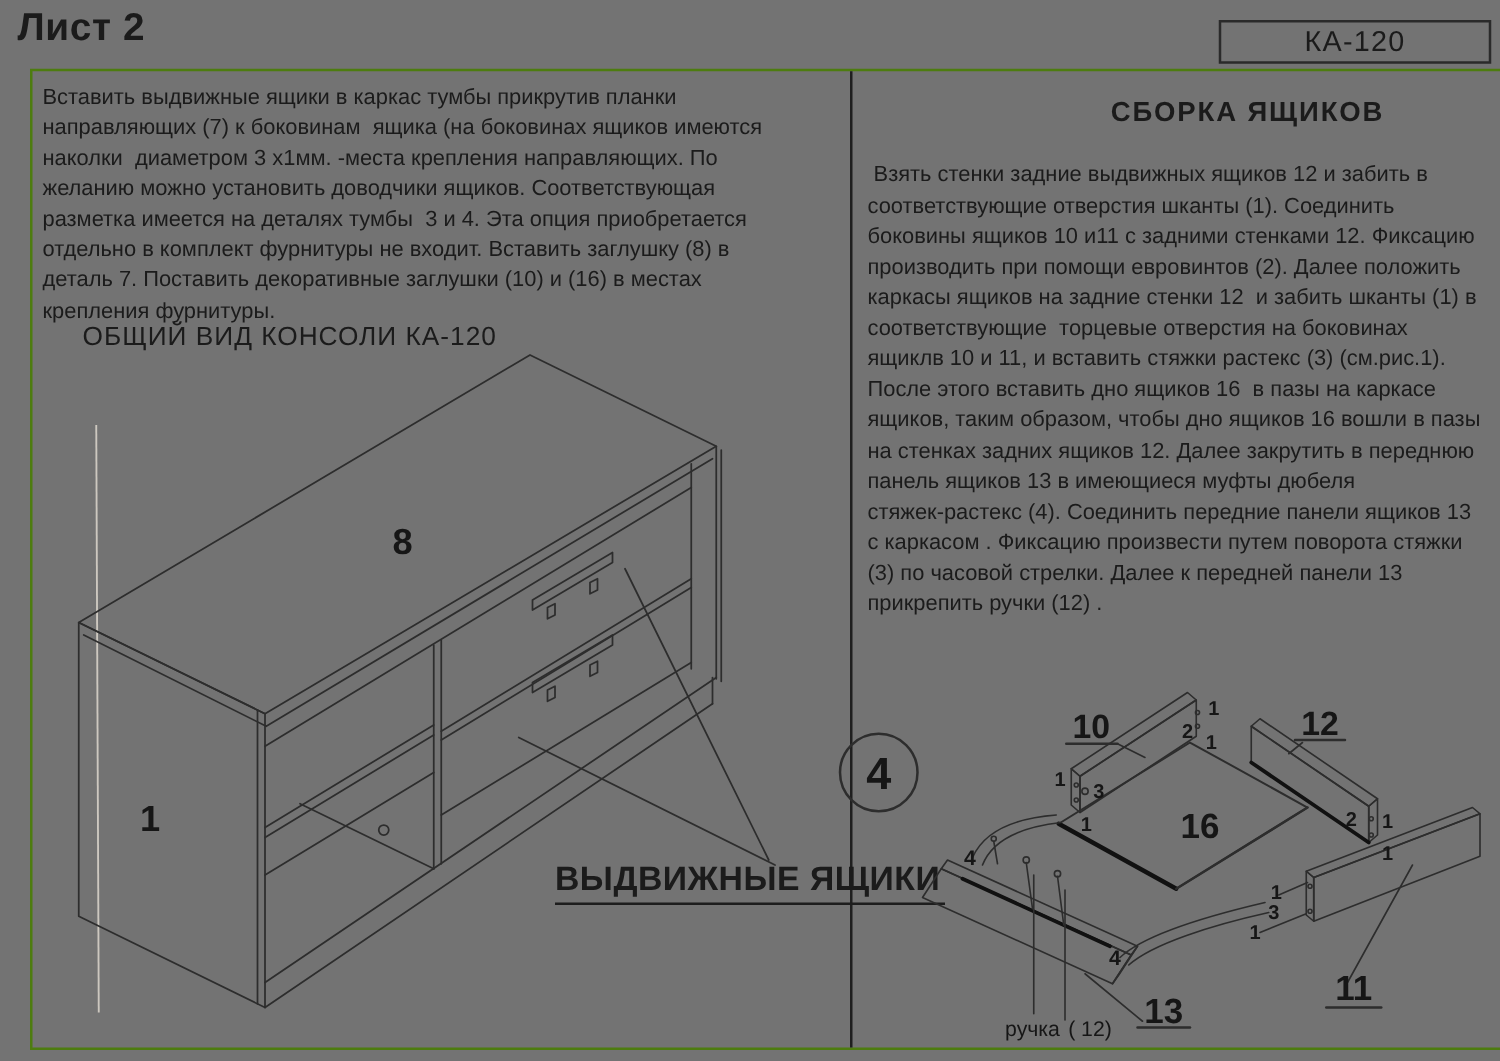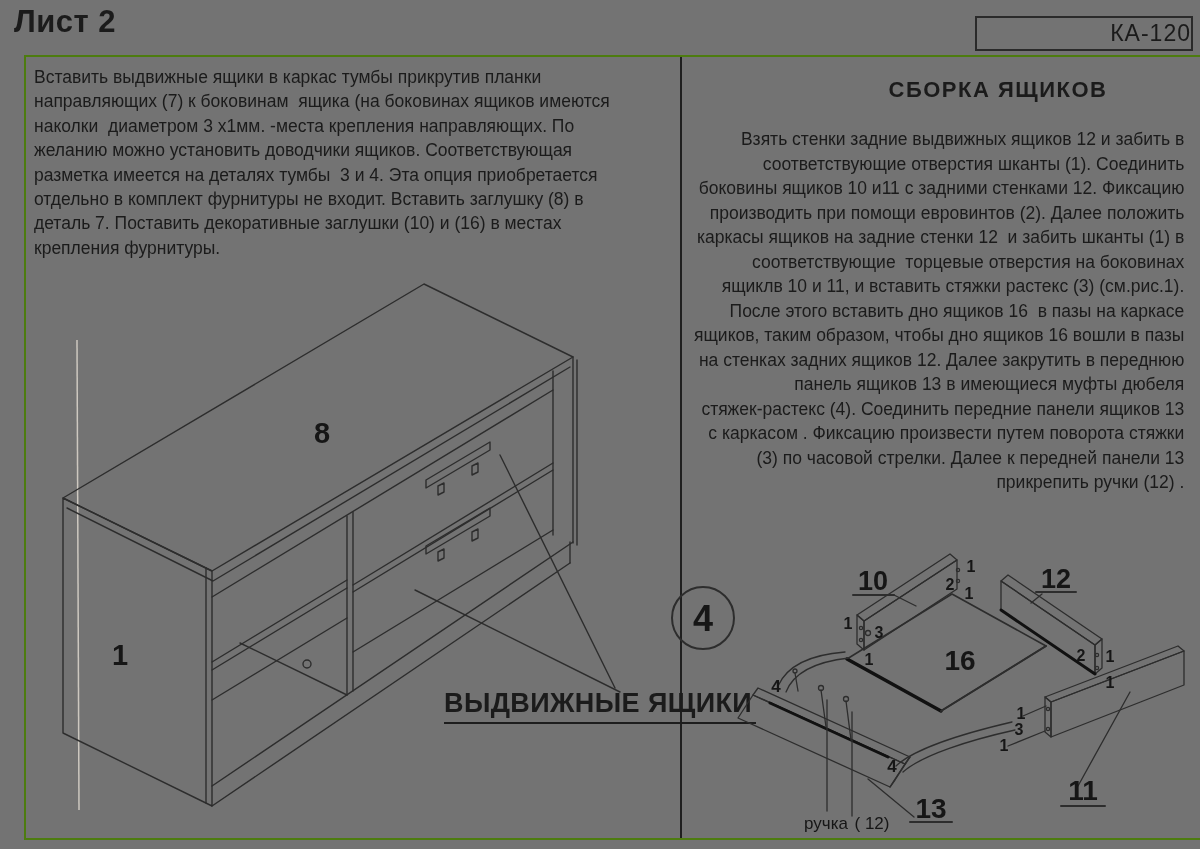--- a/index.html
+++ b/index.html
@@ -1,25 +1,25 @@
 <!DOCTYPE html>
 <html><head>
 <meta charset="utf-8">
 <style>
   html,body{margin:0;padding:0;background:#e8e4dc;}
   #sheet{position:relative;width:1200px;height:849px;background:#737373;overflow:hidden;
          font-family:"Liberation Sans","DejaVu Sans",sans-serif;color:#1b1b1b;}
   .title{position:absolute;left:14px;top:4px;font-size:31px;font-weight:700;letter-spacing:.5px;}
   .model-box{position:absolute;left:975px;top:16px;width:214px;height:31px;border:2px solid #2a2a2a;
-             display:flex;align-items:center;justify-content:flex-end;font-size:23px;letter-spacing:1px;}
+             display:flex;align-items:center;justify-content:center;font-size:23px;letter-spacing:1px;}
   .main-frame{position:absolute;left:24px;top:55px;width:1180px;height:781px;border:2px solid #4d7c0f;}
   .divider{position:absolute;left:654px;top:0;width:2px;height:100%;background:#1f1f1f;}
   .para{position:absolute;font-size:17.5px;line-height:24.4px;white-space:pre;}
   .para-left{left:8px;top:8px;}
-  .para-right{left:668px;top:70px;line-height:24.5px;text-align:right;}
+  .para-right{left:668px;top:70px;line-height:24.5px;}
   .left-heading{position:absolute;left:40px;top:201px;font-size:21px;letter-spacing:.8px;}
   .right-heading{position:absolute;left:654px;top:20px;width:636px;text-align:center;
                  font-size:22px;font-weight:600;letter-spacing:1.5px;}
   .drawers-label{position:absolute;left:418px;top:631px;font-size:27px;font-weight:700;
                  letter-spacing:.4px;border-bottom:2px solid #1d1d1d;padding:0 4px 3px 0;}
   #art{position:absolute;left:0;top:0;pointer-events:none;}
   #art text{font-family:"Liberation Sans","DejaVu Sans",sans-serif;fill:#161616;}
 </style>
 </head>
 <body>
@@ -30,20 +30,21 @@
 
   <div class="model-box">
     <span>КА-120</span>
   </div>
 
   <div class="main-frame">
     <div class="divider"></div>
 
     <div class="para para-left"><div>Вставить выдвижные ящики в каркас тумбы прикрутив планки</div><div>направляющих (7) к боковинам  ящика (на боковинах ящиков имеются</div><div>наколки  диаметром 3 х1мм. -места крепления направляющих. По</div><div>желанию можно установить доводчики ящиков. Соответствующая</div><div>разметка имеется на деталях тумбы  3 и 4. Эта опция приобретается</div><div>отдельно в комплект фурнитуры не входит. Вставить заглушку (8) в</div><div>деталь 7. Поставить декоративные заглушки (10) и (16) в местах</div><div>крепления фурнитуры.</div></div>
 
+    <div class="left-heading">ОБЩИЙ ВИД КОНСОЛИ КА-120</div>
 
     <div class="right-heading">СБОРКА ЯЩИКОВ</div>
 
     <div class="para para-right"><div> Взять стенки задние выдвижных ящиков 12 и забить в</div><div>соответствующие отверстия шканты (1). Соединить</div><div>боковины ящиков 10 и11 с задними стенками 12. Фиксацию</div><div>производить при помощи евровинтов (2). Далее положить</div><div>каркасы ящиков на задние стенки 12  и забить шканты (1) в</div><div>соответствующие  торцевые отверстия на боковинах</div><div>ящиклв 10 и 11, и вставить стяжки растекс (3) (см.рис.1).</div><div>После этого вставить дно ящиков 16  в пазы на каркасе</div><div>ящиков, таким образом, чтобы дно ящиков 16 вошли в пазы</div><div>на стенках задних ящиков 12. Далее закрутить в переднюю</div><div>панель ящиков 13 в имеющиеся муфты дюбеля</div><div>стяжек-растекс (4). Соединить передние панели ящиков 13</div><div>с каркасом . Фиксацию произвести путем поворота стяжки</div><div>(3) по часовой стрелки. Далее к передней панели 13</div><div>прикрепить ручки (12) .</div></div>
 
     <div class="drawers-label">ВЫДВИЖНЫЕ ЯЩИКИ</div>
   </div>
 
   <svg id="art" width="1200" height="849" viewBox="0 0 1200 849">
 

